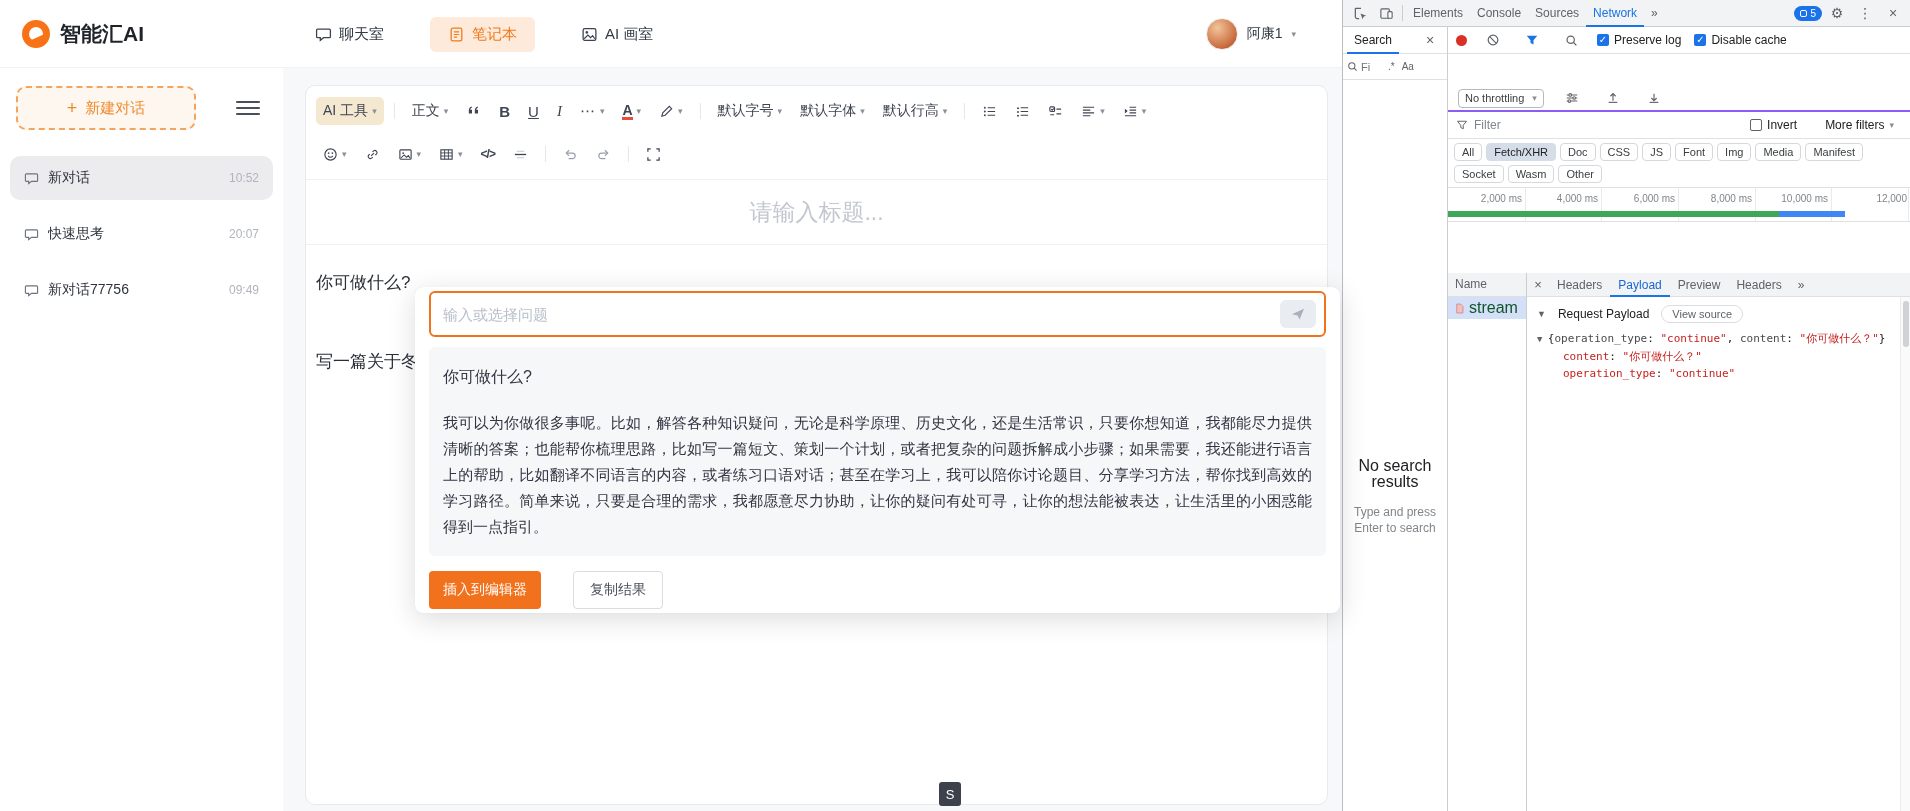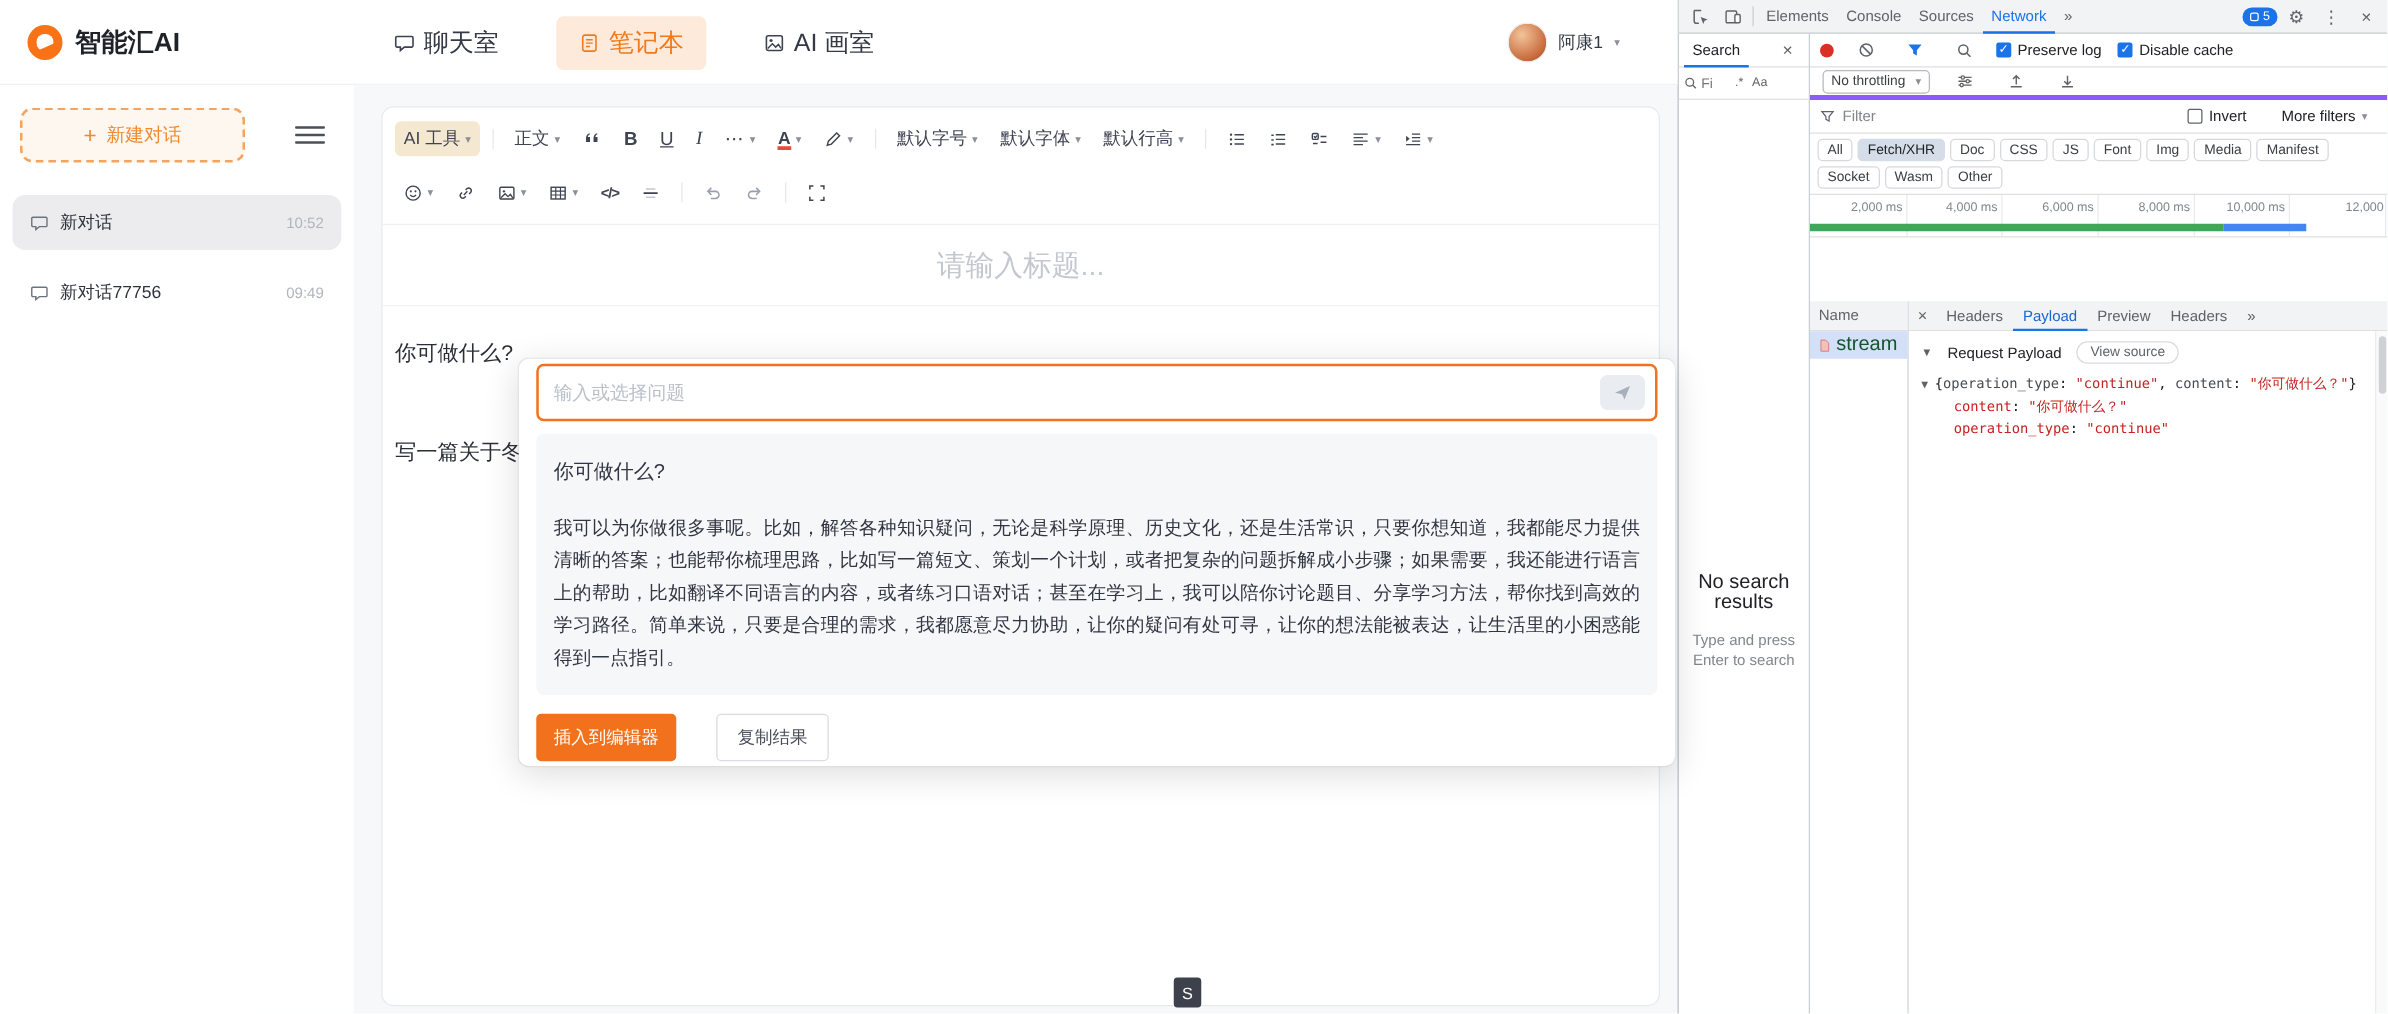--- a/index.html
+++ b/index.html
@@ -7,21 +7,21 @@
   .stage { position:relative; width:1910px; height:811px; overflow:hidden; background:#fff; }
 
   
   .app { position:absolute; left:0; top:0; width:1342px; height:811px; background:#fff; }
   .app-header { position:absolute; left:0; top:0; width:100%; height:68px; background:#fff; border-bottom:1px solid #f1f2f4; z-index:2; }
   .brand { position:absolute; left:22px; top:0; height:68px; display:flex; align-items:center; gap:10px; }
   .logo { width:28px; height:28px; border-radius:50%; background:#f97316; position:relative; }
   .logo::after { content:""; position:absolute; left:7px; top:7px; width:14px; height:14px; border-radius:50%; background:#fff; clip-path:polygon(0 0,100% 0,100% 55%,0 100%); }
   .brand-name { font-size:21px; font-weight:bold; color:#1f2329; }
   .top-nav { position:absolute; left:305px; top:0; height:68px; display:flex; align-items:center; gap:36px; }
-  .nav-item { display:flex; align-items:center; gap:7px; font-size:20px; color:#333a45; cursor:pointer; padding:8px 10px; border-radius:6px; }
+  .nav-item { display:flex; align-items:center; gap:7px; font-size:15px; color:#333a45; cursor:pointer; padding:8px 10px; border-radius:6px; }
   .nav-item.active { background:#fdeada; color:#f07a1d; padding:8px 18px; }
   .user-box { position:absolute; right:46px; top:0; height:68px; display:flex; align-items:center; gap:9px; }
   .avatar { width:32px; height:32px; border-radius:50%; background:radial-gradient(circle at 35% 30%, #f2c49a, #c86a3c 70%, #8f3f1e); border:1px solid #eee; }
   .user-name { font-size:14px; color:#333a45; }
   .caret { font-size:9px; color:#8a8f99; }
 
   .sidebar { position:absolute; left:0; top:68px; width:283px; bottom:0; background:#fff; }
   .new-chat-btn { position:absolute; left:16px; top:18px; width:180px; height:44px; border:2px dashed #f3a45e; background:#fdf7ef; color:#f08a2e; border-radius:10px; font-size:15px; display:flex; align-items:center; justify-content:center; gap:8px; cursor:pointer; }
   .plus-glyph { font-size:18px; line-height:1; }
   .hamburger { position:absolute; left:236px; top:28px; width:24px; height:24px; display:flex; flex-direction:column; justify-content:center; gap:4px; cursor:pointer; }
@@ -94,21 +94,21 @@
 
   .dt-main { flex:1; display:flex; flex-direction:column; min-width:0; }
   .net-toolbar { height:27px; border-bottom:1px solid #e0e0e0; display:flex; align-items:center; padding:0 8px; gap:13px; flex:none; }
   .record-dot { width:11px; height:11px; border-radius:50%; background:#d93025; cursor:pointer; flex:none; }
   .cb-group { display:flex; align-items:center; gap:5px; cursor:pointer; }
   .cb { width:12px; height:12px; border-radius:2px; flex:none; }
   .cb.checked { background:#1a73e8; color:#fff; font-size:10px; line-height:12px; text-align:center; }
   .cb.unchecked { border:1px solid #5f6368; background:#fff; }
   .cb-label { color:#202124; }
 
-  .net-row3 { height:26px; border-bottom:4px solid #8b5cf6; display:flex; align-items:center; padding:0 10px; gap:15px; flex:none; }
+  .net-row3 { height:26px; border-bottom:2px solid #8b5cf6; display:flex; align-items:center; padding:0 10px; gap:15px; flex:none;margin-top:32px; }
   .throttle-select { display:inline-flex; align-items:center; gap:8px; border:1px solid #b6b9bf; border-radius:4px; height:19px; padding:0 6px; font-size:11px; color:#3c4043; background:#fff; cursor:pointer; }
 
   .net-filterrow { height:27px; border-bottom:1px solid #e0e0e0; display:flex; align-items:center; padding:0 8px; flex:none; }
   .filter-input { border:none; outline:none; font-size:12px; width:170px; margin-left:6px; color:#202124; background:transparent; font-family:"Liberation Sans", sans-serif; }
   .filter-input::placeholder { color:#80868b; }
   .invert-group { margin-left:auto; display:flex; align-items:center; gap:5px; cursor:pointer; }
   .more-filters { display:flex; align-items:center; gap:5px; margin-left:28px; margin-right:8px; cursor:pointer; color:#202124; }
 
   .net-chips { border-bottom:1px solid #e0e0e0; padding:4px 6px; display:flex; flex-wrap:wrap; gap:4px; flex:none; }
   .chip { font-size:11px; padding:2px 7px; border:1px solid #d5d8dc; border-radius:4px; color:#3c4043; background:#fff; cursor:pointer; white-space:nowrap; }
@@ -198,20 +198,27 @@
           <i></i>
           <i></i>
         </div>
       <div class="chat-list">
         <div class="chat-item selected">
           <svg width="15" height="15" viewBox="0 0 16 16">
               <path d="M2.5 3h11a1 1 0 0 1 1 1v6a1 1 0 0 1-1 1H8l-3 2.5V11H2.5a1 1 0 0 1-1-1V4a1 1 0 0 1 1-1z" fill="none" stroke="#6b7280" stroke-width="1.2"></path>
             </svg>
           <span class="label">新对话</span>
           <span class="time">10:52</span>
+        </div>
+        <div class="chat-item">
+          <svg width="15" height="15" viewBox="0 0 16 16">
+              <path d="M2.5 3h11a1 1 0 0 1 1 1v6a1 1 0 0 1-1 1H8l-3 2.5V11H2.5a1 1 0 0 1-1-1V4a1 1 0 0 1 1-1z" fill="none" stroke="#6b7280" stroke-width="1.2"></path>
+            </svg>
+          <span class="label">快速思考</span>
+          <span class="time">20:07</span>
         </div>
         <div class="chat-item">
           <svg width="15" height="15" viewBox="0 0 16 16">
               <path d="M2.5 3h11a1 1 0 0 1 1 1v6a1 1 0 0 1-1 1H8l-3 2.5V11H2.5a1 1 0 0 1-1-1V4a1 1 0 0 1 1-1z" fill="none" stroke="#6b7280" stroke-width="1.2"></path>
             </svg>
           <span class="label">新对话77756</span>
           <span class="time">09:49</span>
         </div>
       </div>
     </div>

